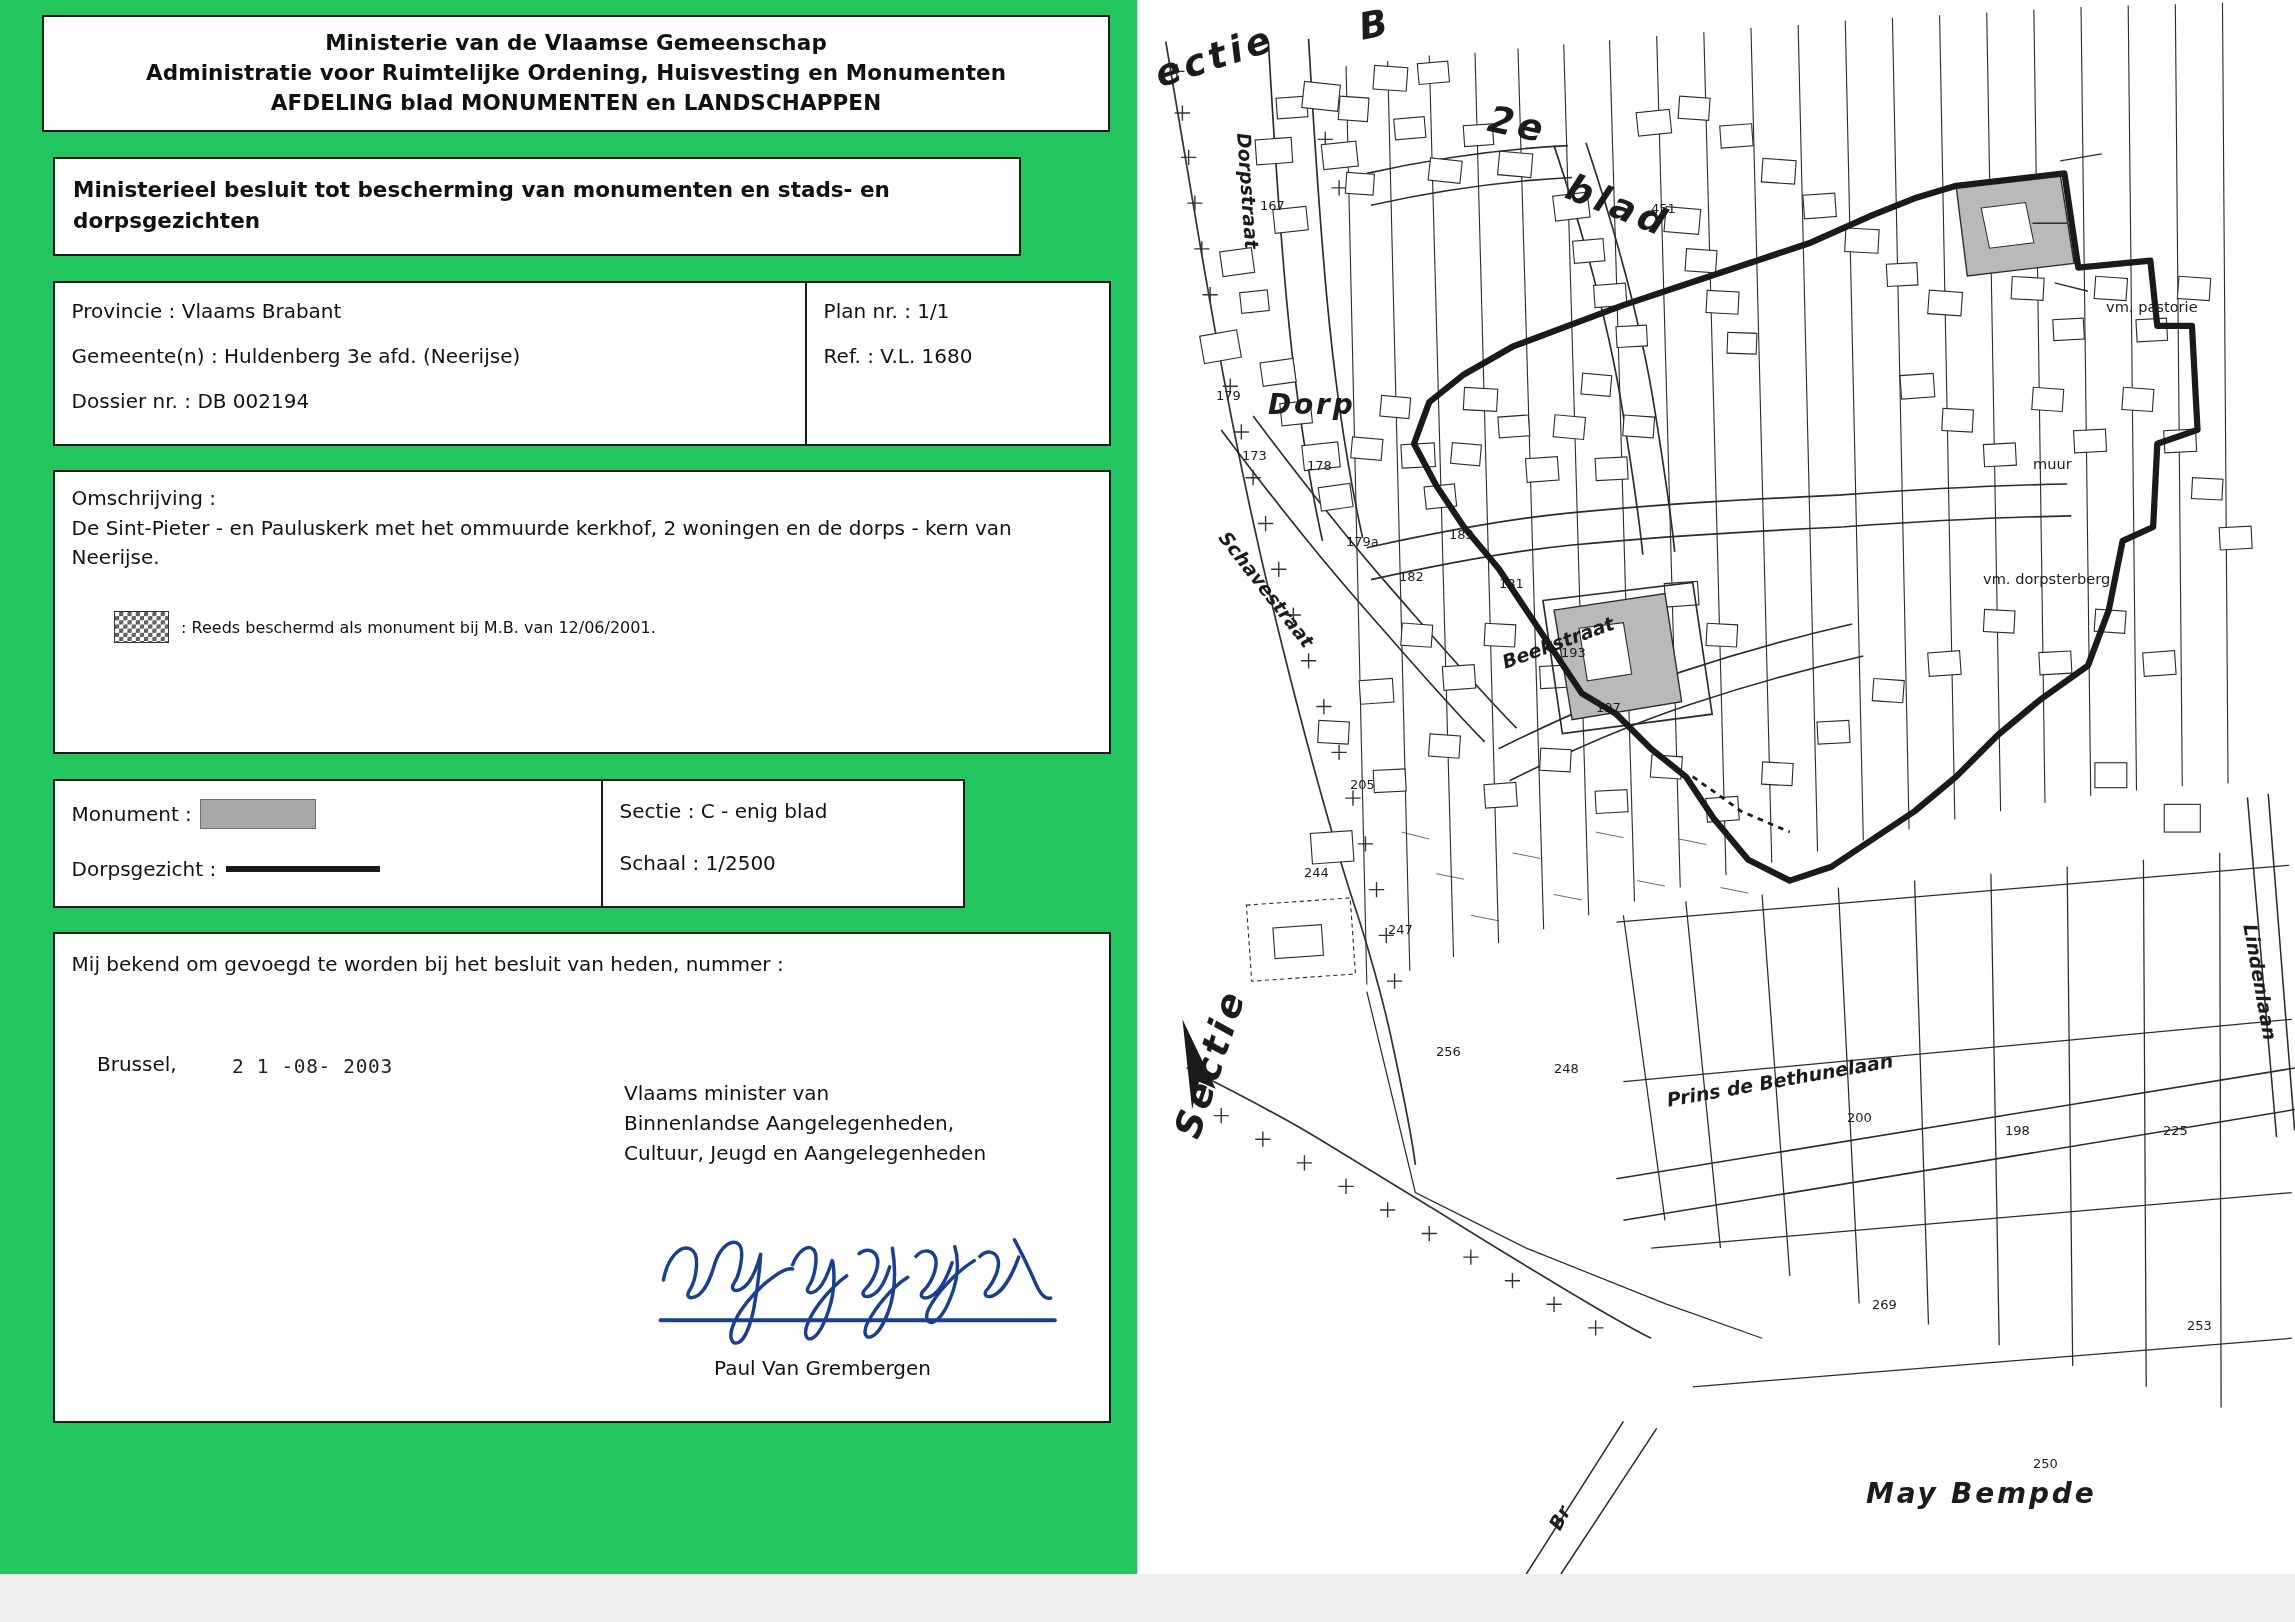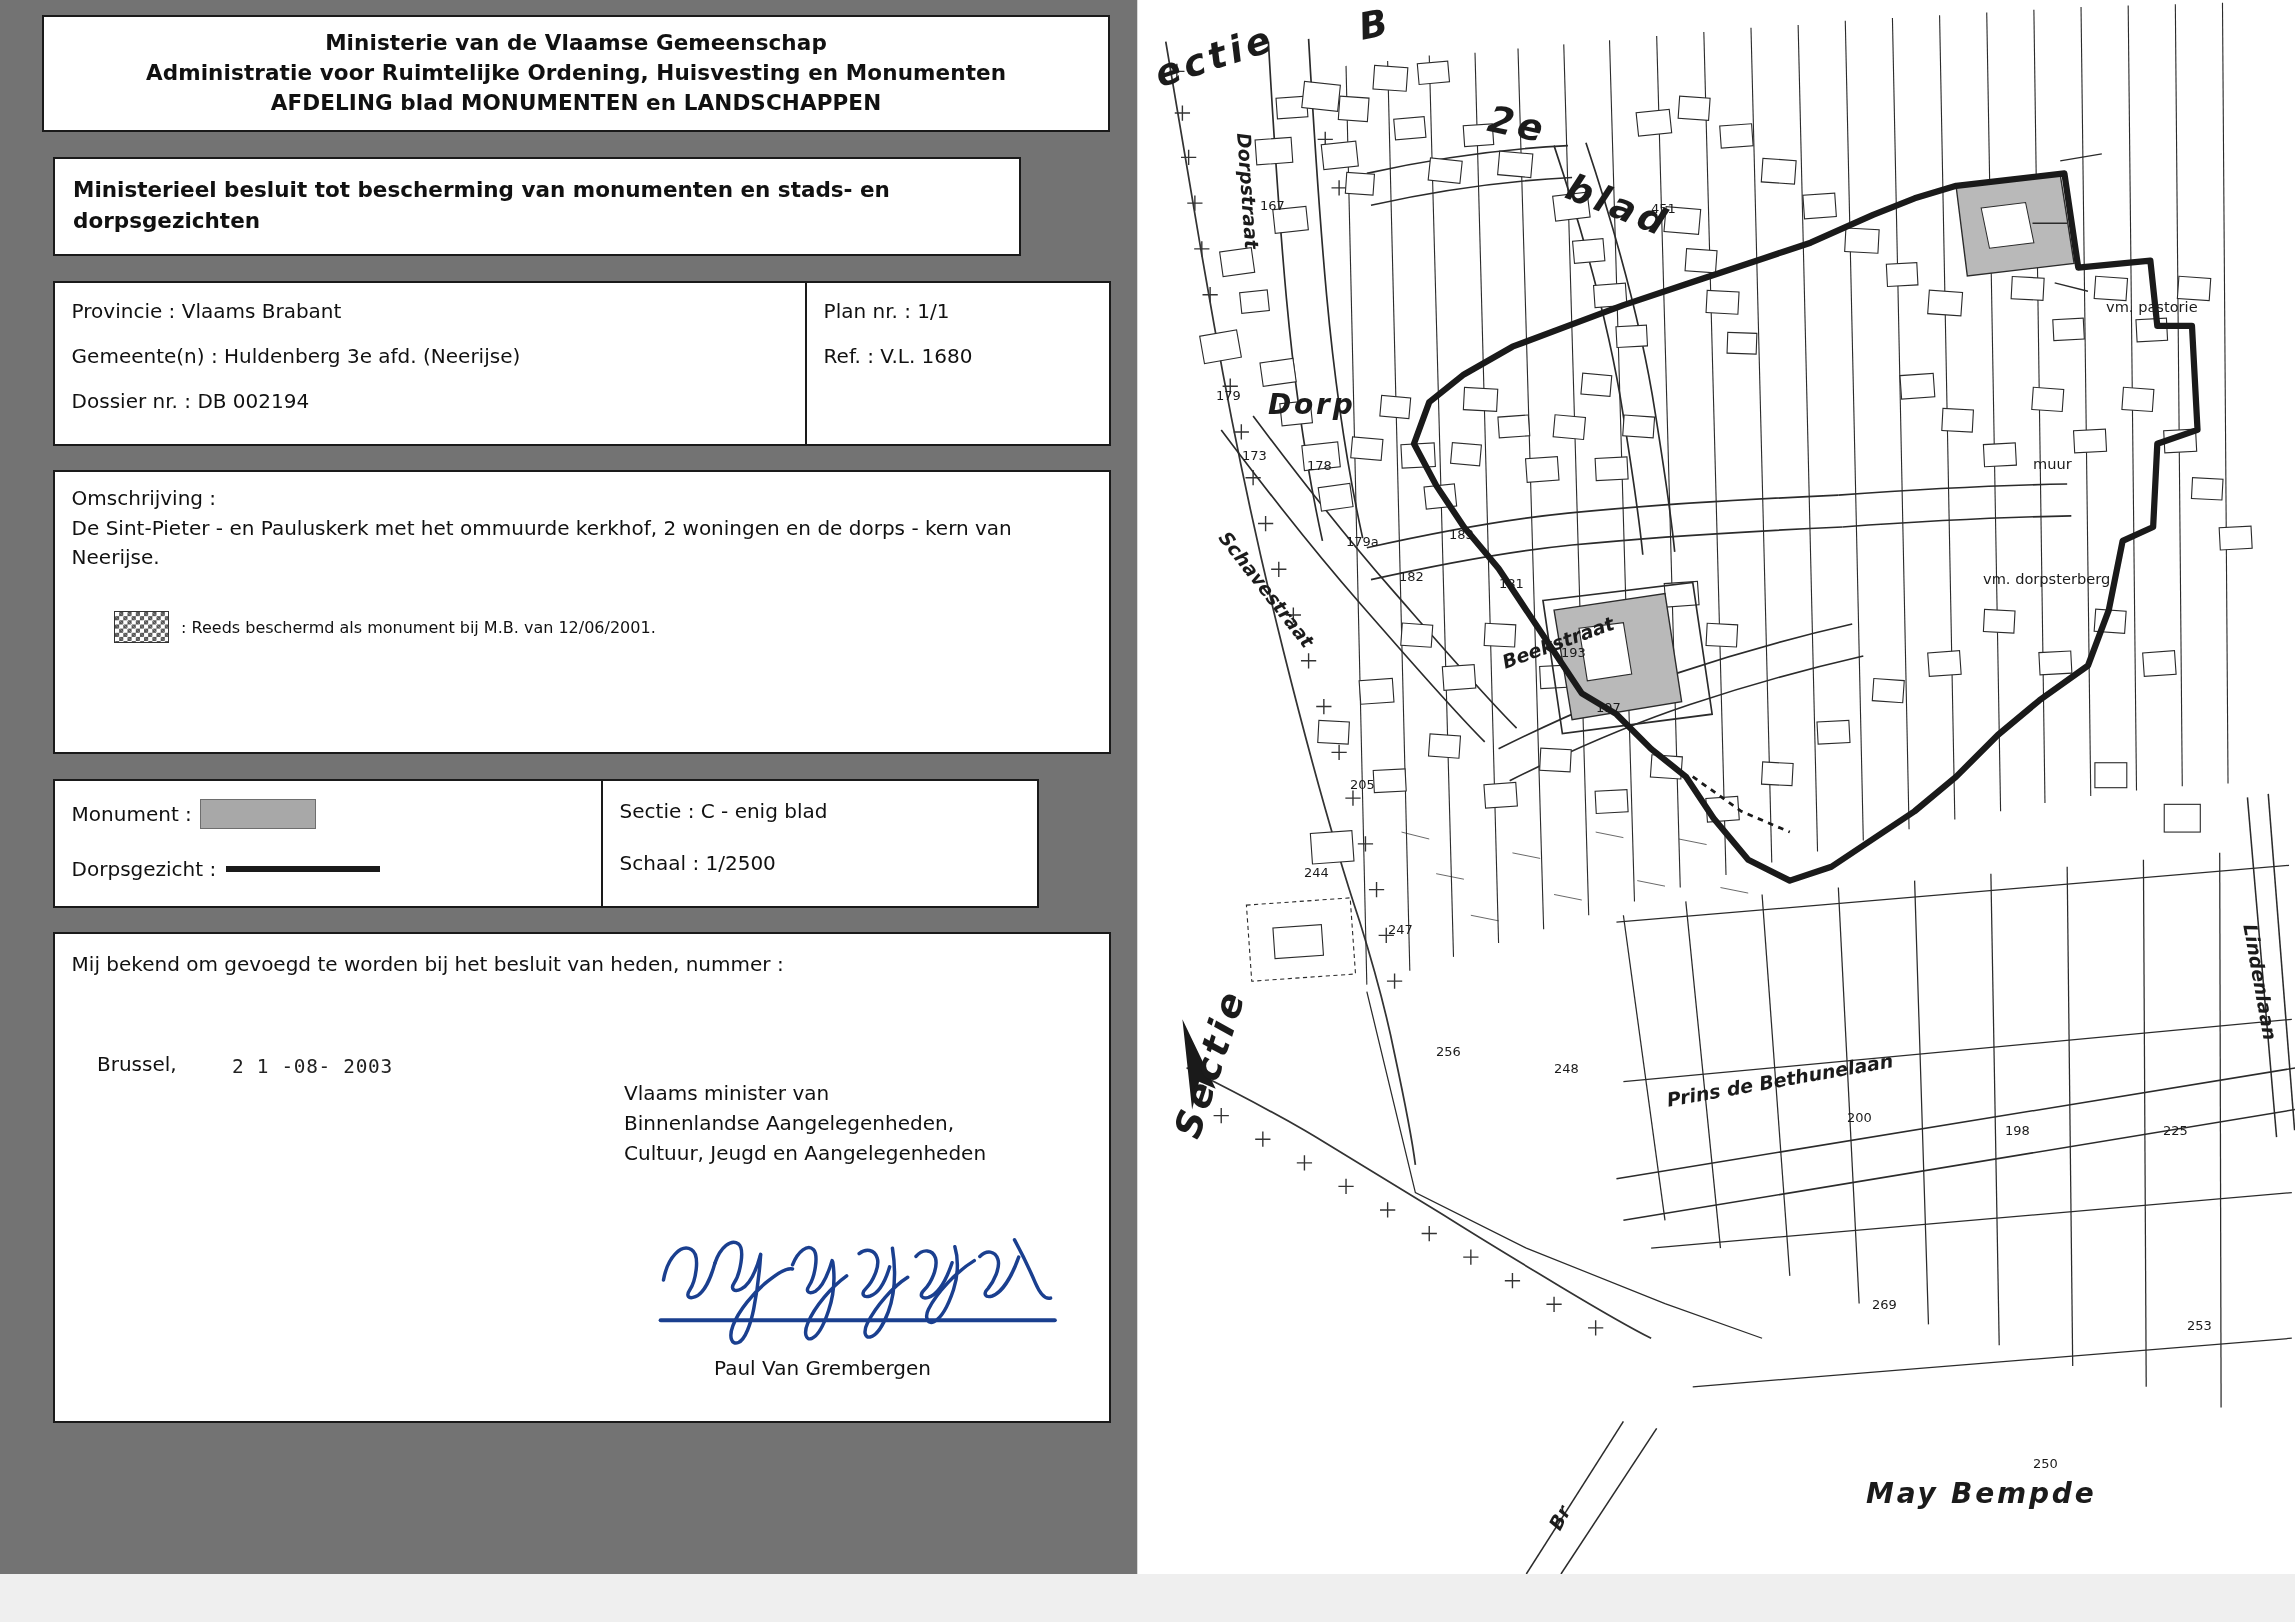--- a/index.html
+++ b/index.html
@@ -11,21 +11,21 @@
     width: 2295px;
     height: 1623px;
     font-family: "DejaVu Sans", sans-serif;
     color: #111111;
     position: relative;
     overflow: hidden;
   }
   .page {
     position: absolute;
     inset: 0;
-    background: #737373;
+    background: #22c55e;
   }
 
   
   .form-col {
     position: absolute;
     left: 0;
     top: 0;
     width: 1137px;
     height: 1574px;
     box-sizing: border-box;
@@ -125,21 +125,21 @@
     background-size: 8.3px 8.3px;
     background-position: 0 0, 4.2px 4.2px;
     margin-right: 12.5px;
   }
   .legend-row .ltxt { font-size: 16px; }
 
   
   .legend {
     margin-top: 25px;
     margin-left: 25px;
-    width: 986px;
+    width: 912px;
     display: flex;
     min-height: 129px;
     text-align: center;
   }
   .legend-left {
     flex: 0 0 548px;
     padding: 18px 0 12.5px 16.6px;
     box-sizing: border-box;
     border-right: 2.1px solid #1a1a1a;
   }

